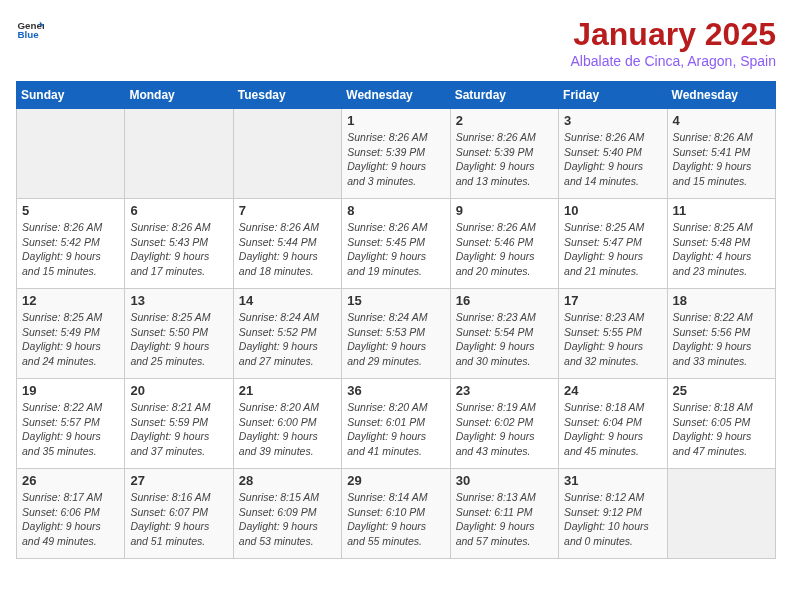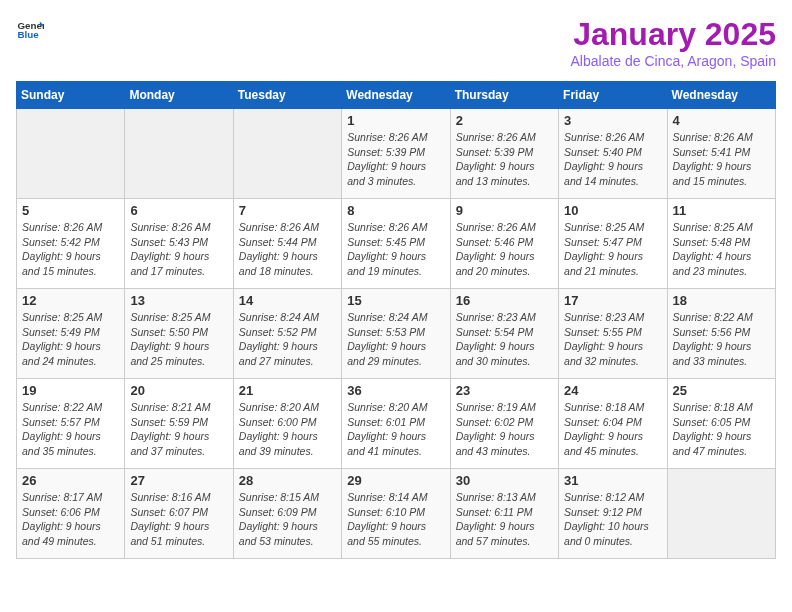--- a/index.html
+++ b/index.html
@@ -24,21 +24,21 @@
     .logo-icon {
       width: 28px;
       height: 28px;
     }
     .title-area {
       text-align: right;
     }
     .calendar-title {
       font-size: 32px;
       font-weight: bold;
-      color: #a21caf;
+      color: #b91c1c;
     }
     .calendar-subtitle {
       font-size: 14px;
       color: #8b5cf6;
     }
     table {
       width: 100%;
       border-collapse: collapse;
       font-size: 11px;
       padding-left: 10px;
@@ -101,21 +101,21 @@
   </div>
 </div>
 
 <table>
   <thead>
     <tr>
       <th>Sunday</th>
       <th>Monday</th>
       <th>Tuesday</th>
       <th>Wednesday</th>
-      <th>Thursday</th>
+      <th>Saturday</th>
       <th>Friday</th>
       <th>Wednesday</th>
     </tr>
   </thead>
   <tbody id="calendar-body">
   <tr>
         <td class="empty-cell"></td>
         <td class="empty-cell"></td>
         <td class="empty-cell"></td>
         <td>

